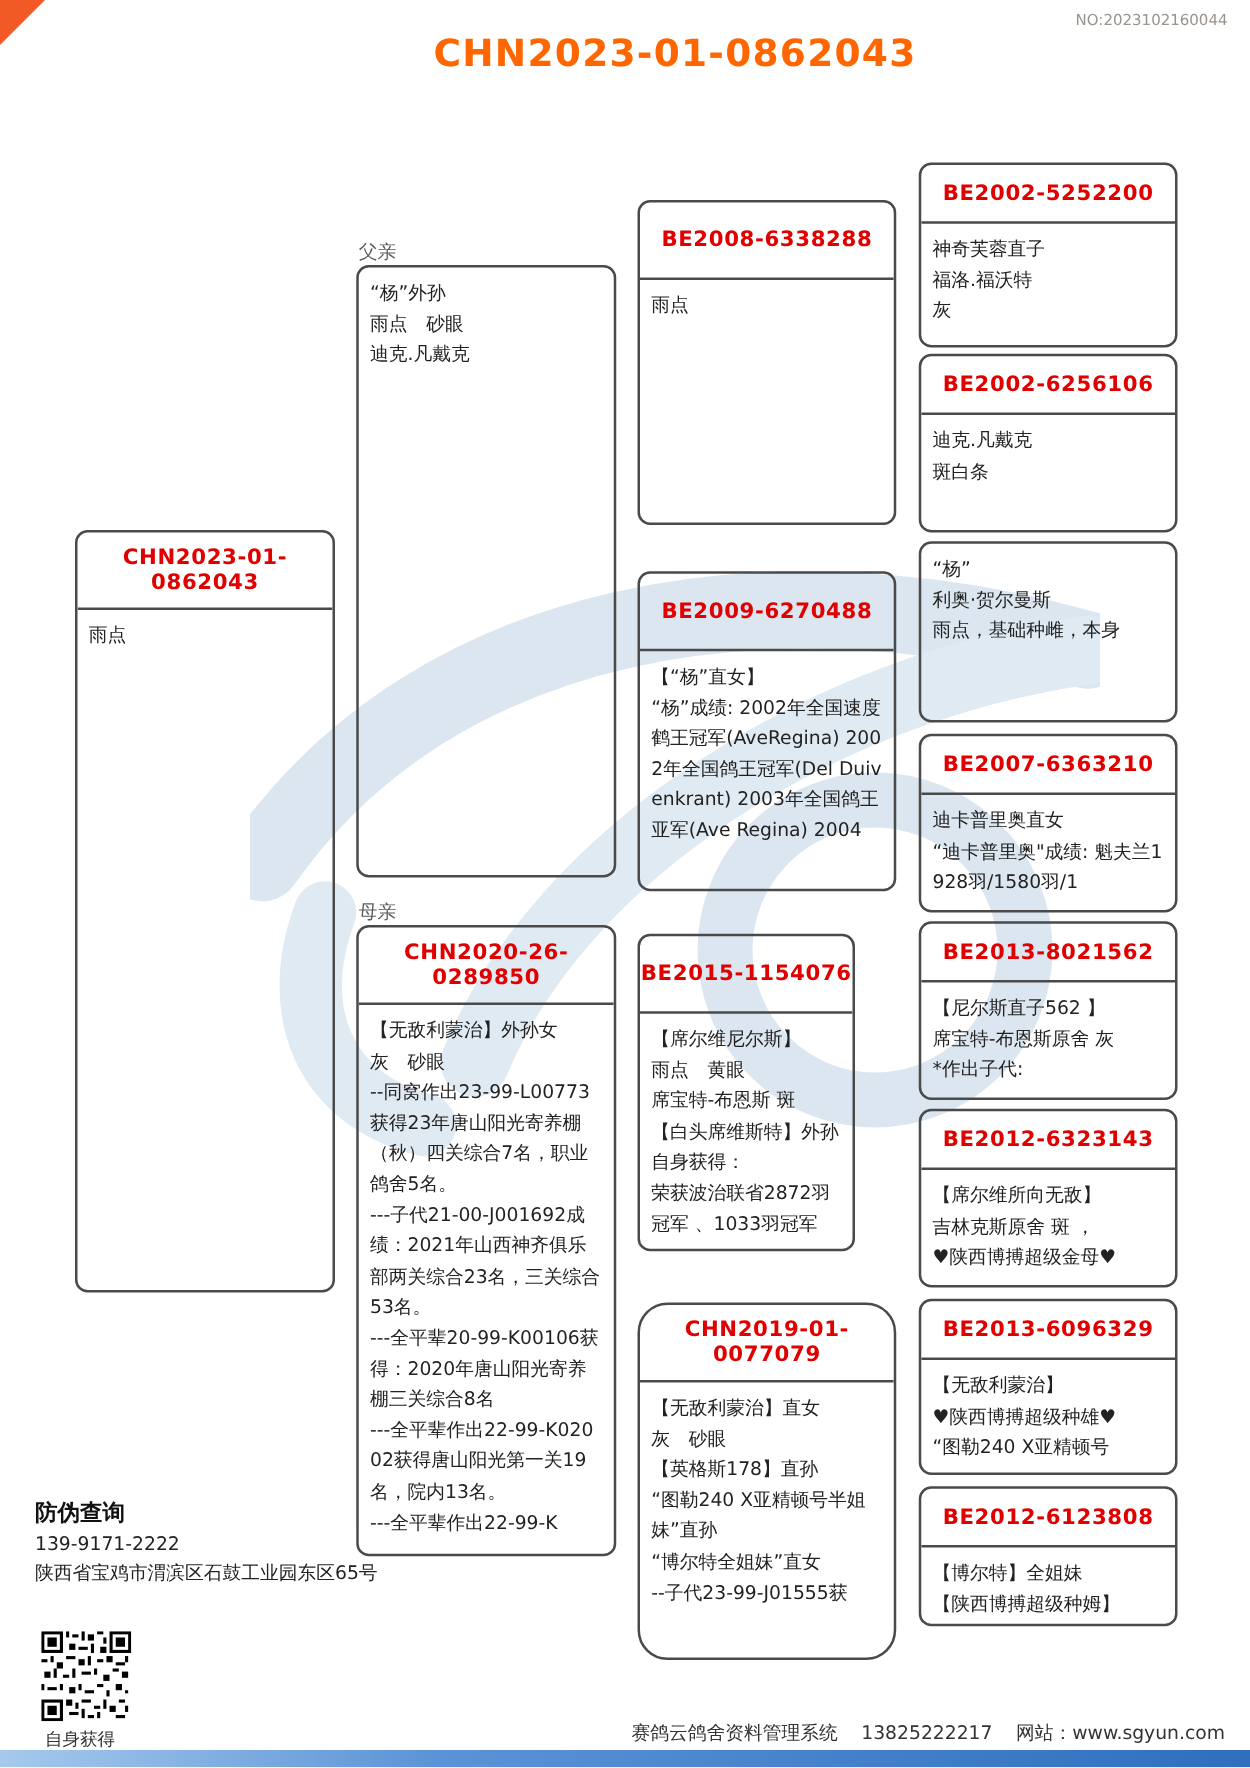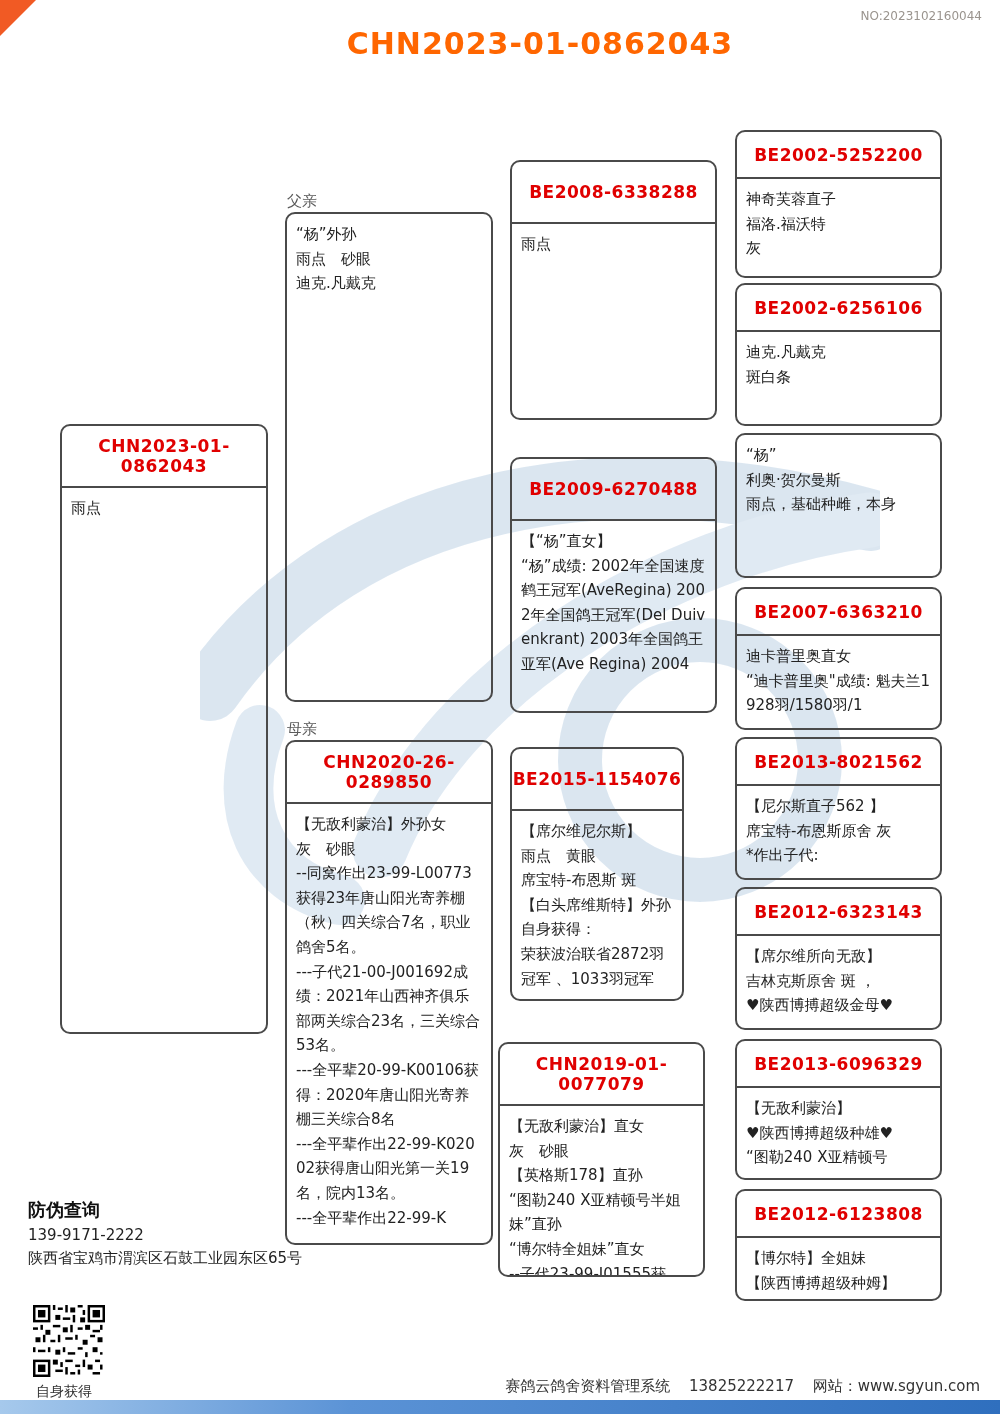--- a/index.html
+++ b/index.html
@@ -106,21 +106,21 @@
   </div>
   <div class="box hd-big" style="left:510px; top:747px; width:174px; height:254px;">
     <div class="box-header">BE2015-1154076</div>
     <div class="box-body">【席尔维尼尔斯】
 雨点　黄眼
 席宝特-布恩斯 斑
 【白头席维斯特】外孙
 自身获得：
 荣获波治联省2872羽冠军 、1033羽冠军</div>
   </div>
-  <div class="box hd-big" style="left:498px; top:1042px; width:207px; height:235px;">
+  <div class="box hd-big" style="left:510px; top:1042px; width:207px; height:286px;border-radius:24px;">
     <div class="box-header">CHN2019-01-0077079</div>
     <div class="box-body">【无敌利蒙治】直女
 灰　砂眼
 【英格斯178】直孙
 “图勒240 X亚精顿号半姐妹”直孙
 “博尔特全姐妹”直女
 --子代23-99-J01555获</div>
   </div>
 
   <div class="box hd-sm" style="left:735px; top:130px; width:207px; height:148px;">

